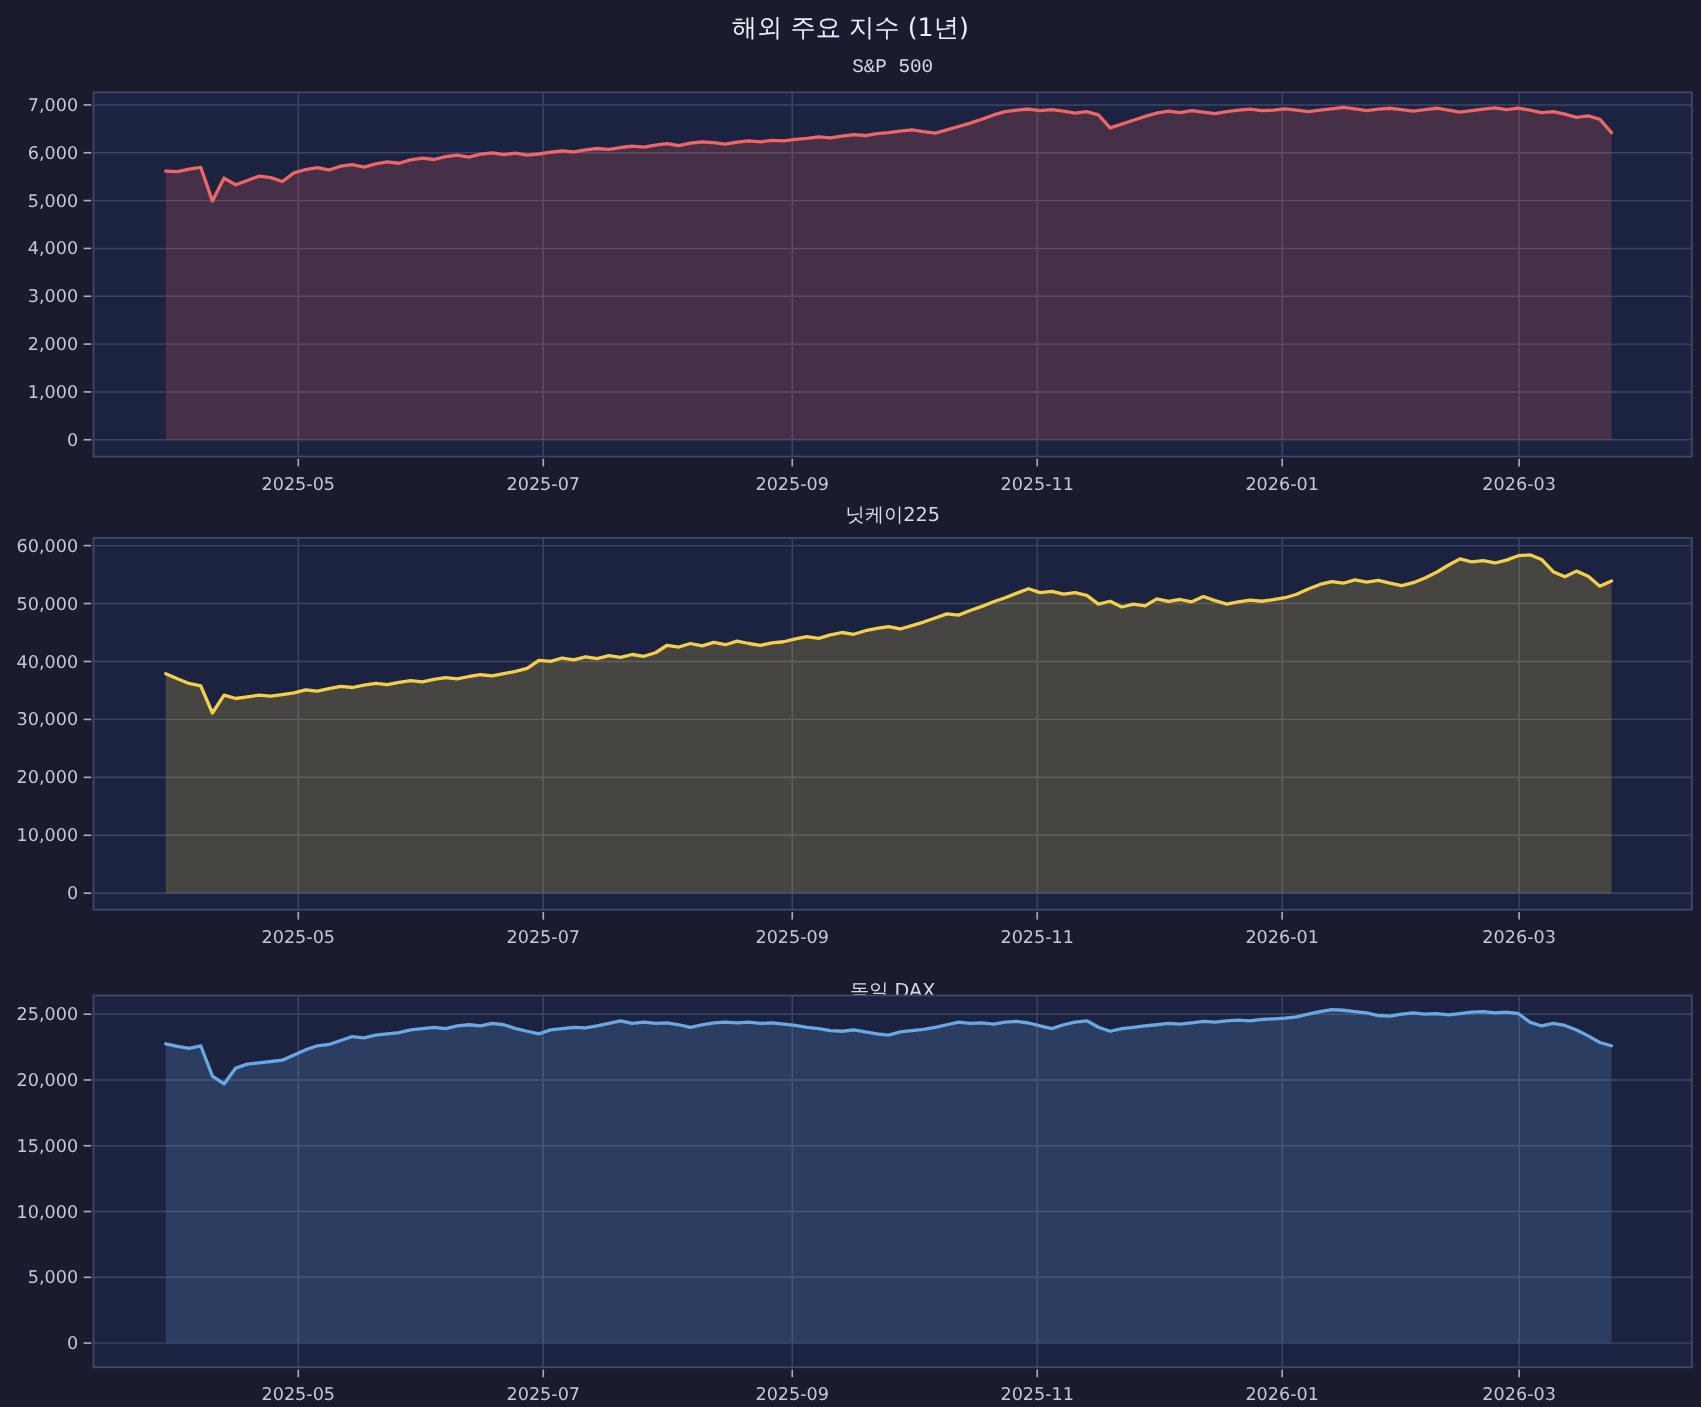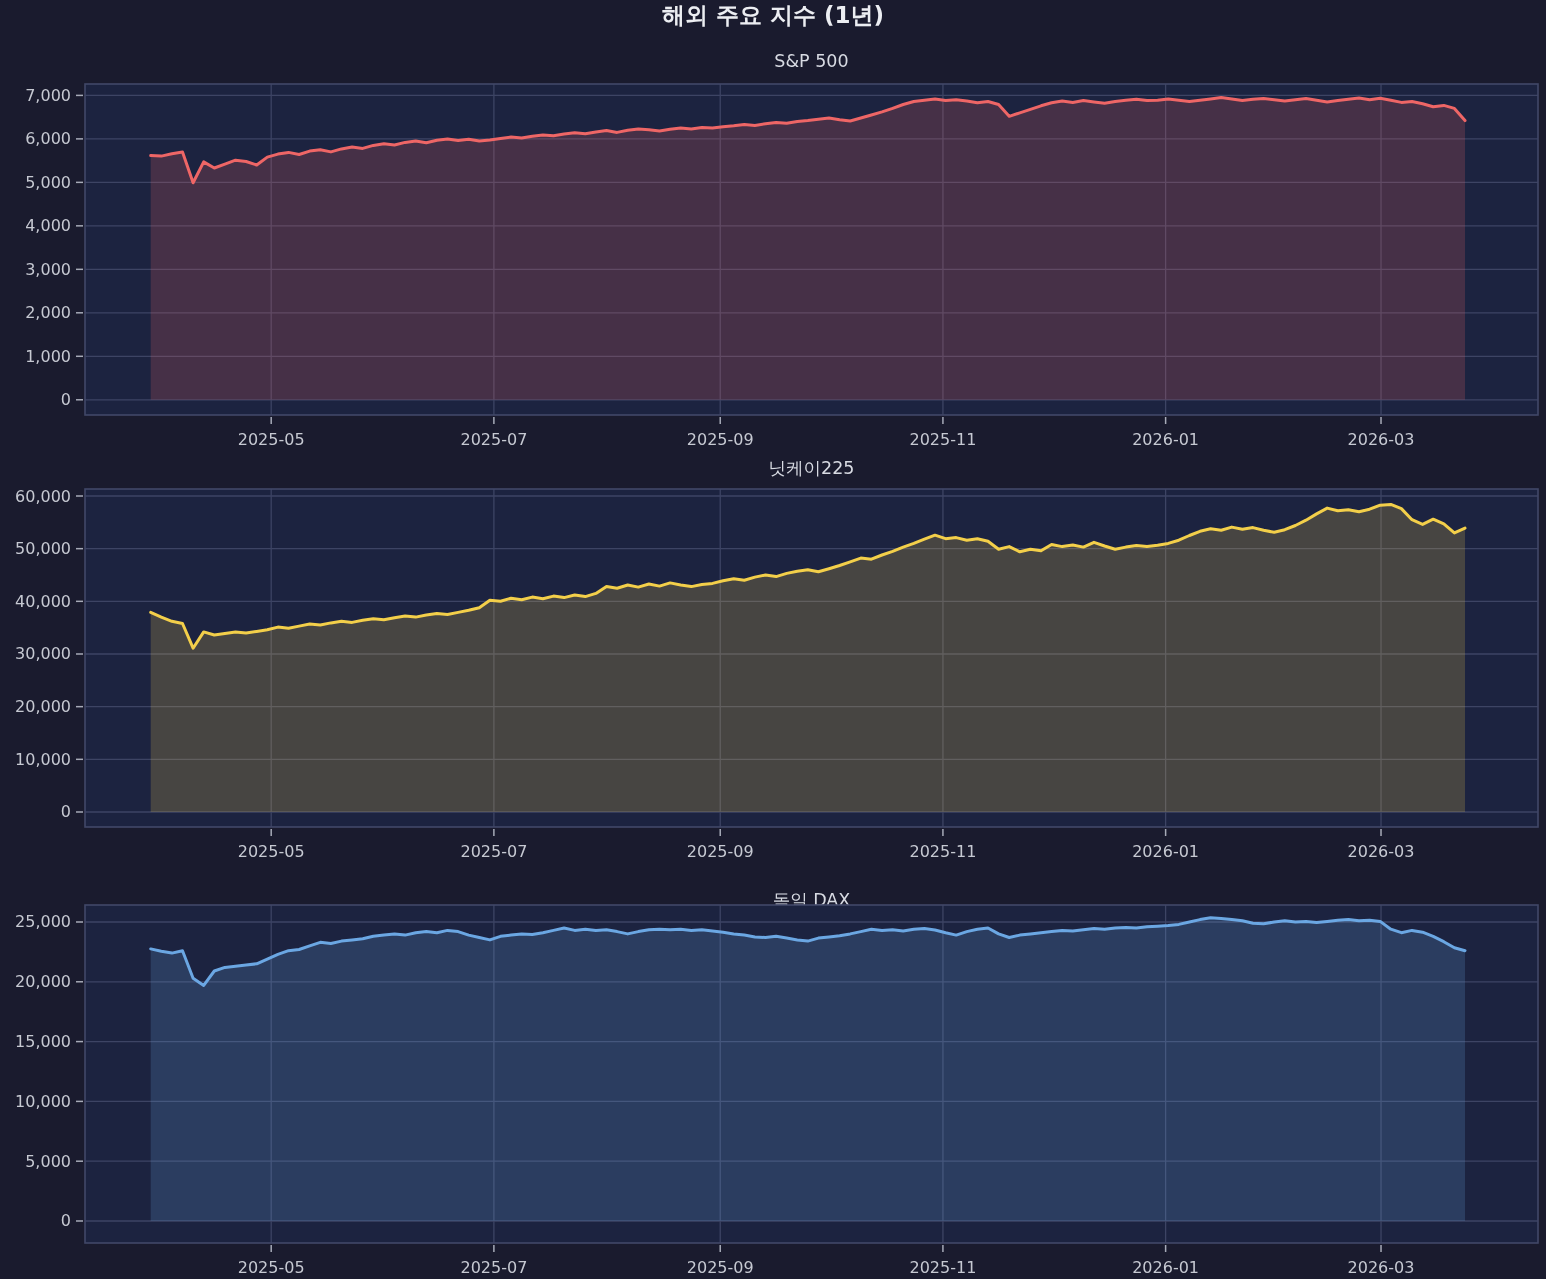--- a/index.html
+++ b/index.html
@@ -3,28 +3,28 @@
 <meta charset="utf-8">
 <style>
   html,body{margin:0;padding:0;}
   body{
     width:1546px;height:1279px;
     background:#1a1b2e;
     font-family:"DejaVu Sans","Liberation Sans",sans-serif;
     overflow:hidden;position:relative;
   }
   .main-title{
-    position:absolute;left:0;top:0;width:1546px;
-    text-align:center;font-size:23px;font-weight:700;color:#eceef2;
+    position:absolute;left:0;top:10px;width:1546px;
+    text-align:center;font-size:23px;font-weight:400;color:#eceef2;
   }
   .chart-subtitle{
     position:absolute;left:85px;width:1453px;
     text-align:center;font-size:17.5px;color:#d8dbe3;
   }
-  #sub-0{top:51px;}
+  #sub-0{top:51px;font-family:Liberation Mono, monospace;}
   #sub-1{top:456px;}
   #sub-2{top:888px;}
   svg{position:absolute;left:0;top:0;}
 </style>
 </head>
 <body>
 
 <div class="main-title">해외 주요 지수 (1년)</div>
 <div class="chart-subtitle" id="sub-0">S&amp;P 500</div>
 <div class="chart-subtitle" id="sub-1">닛케이225</div>

